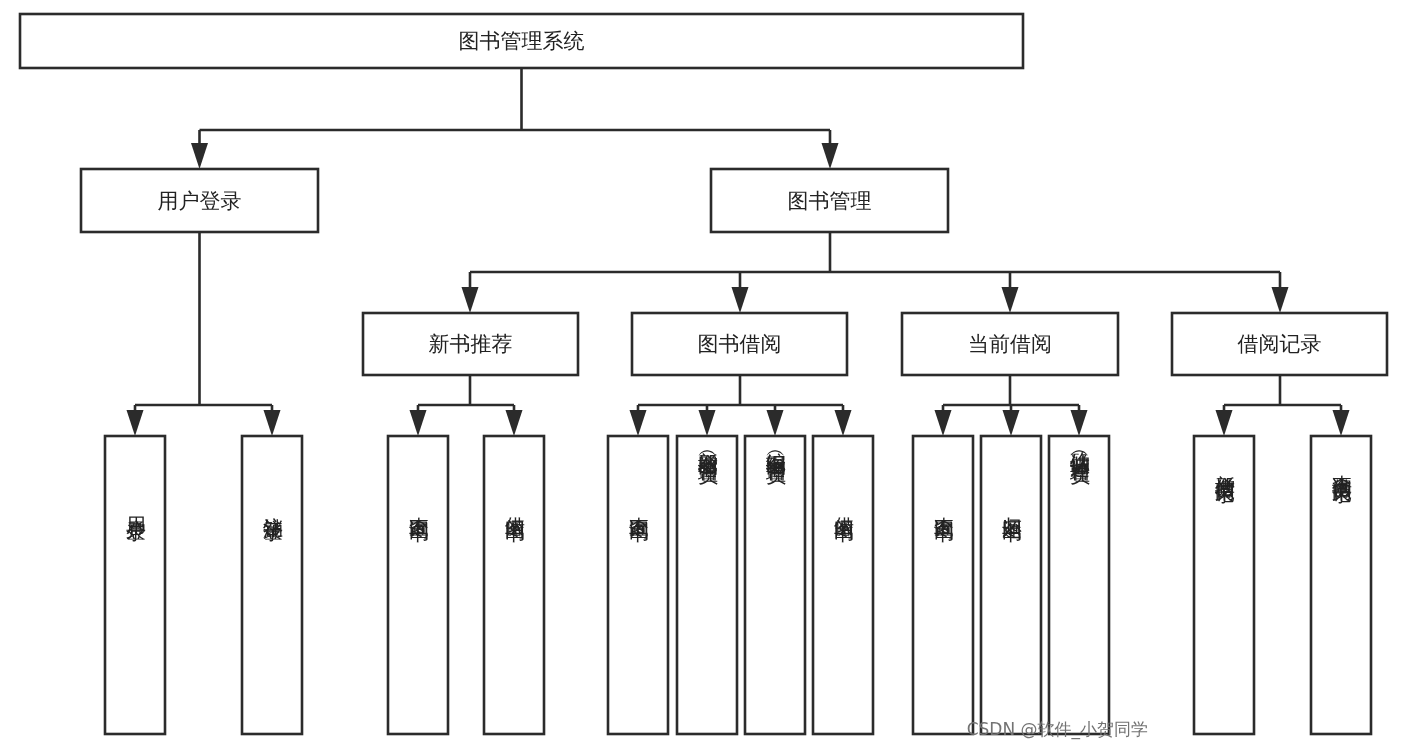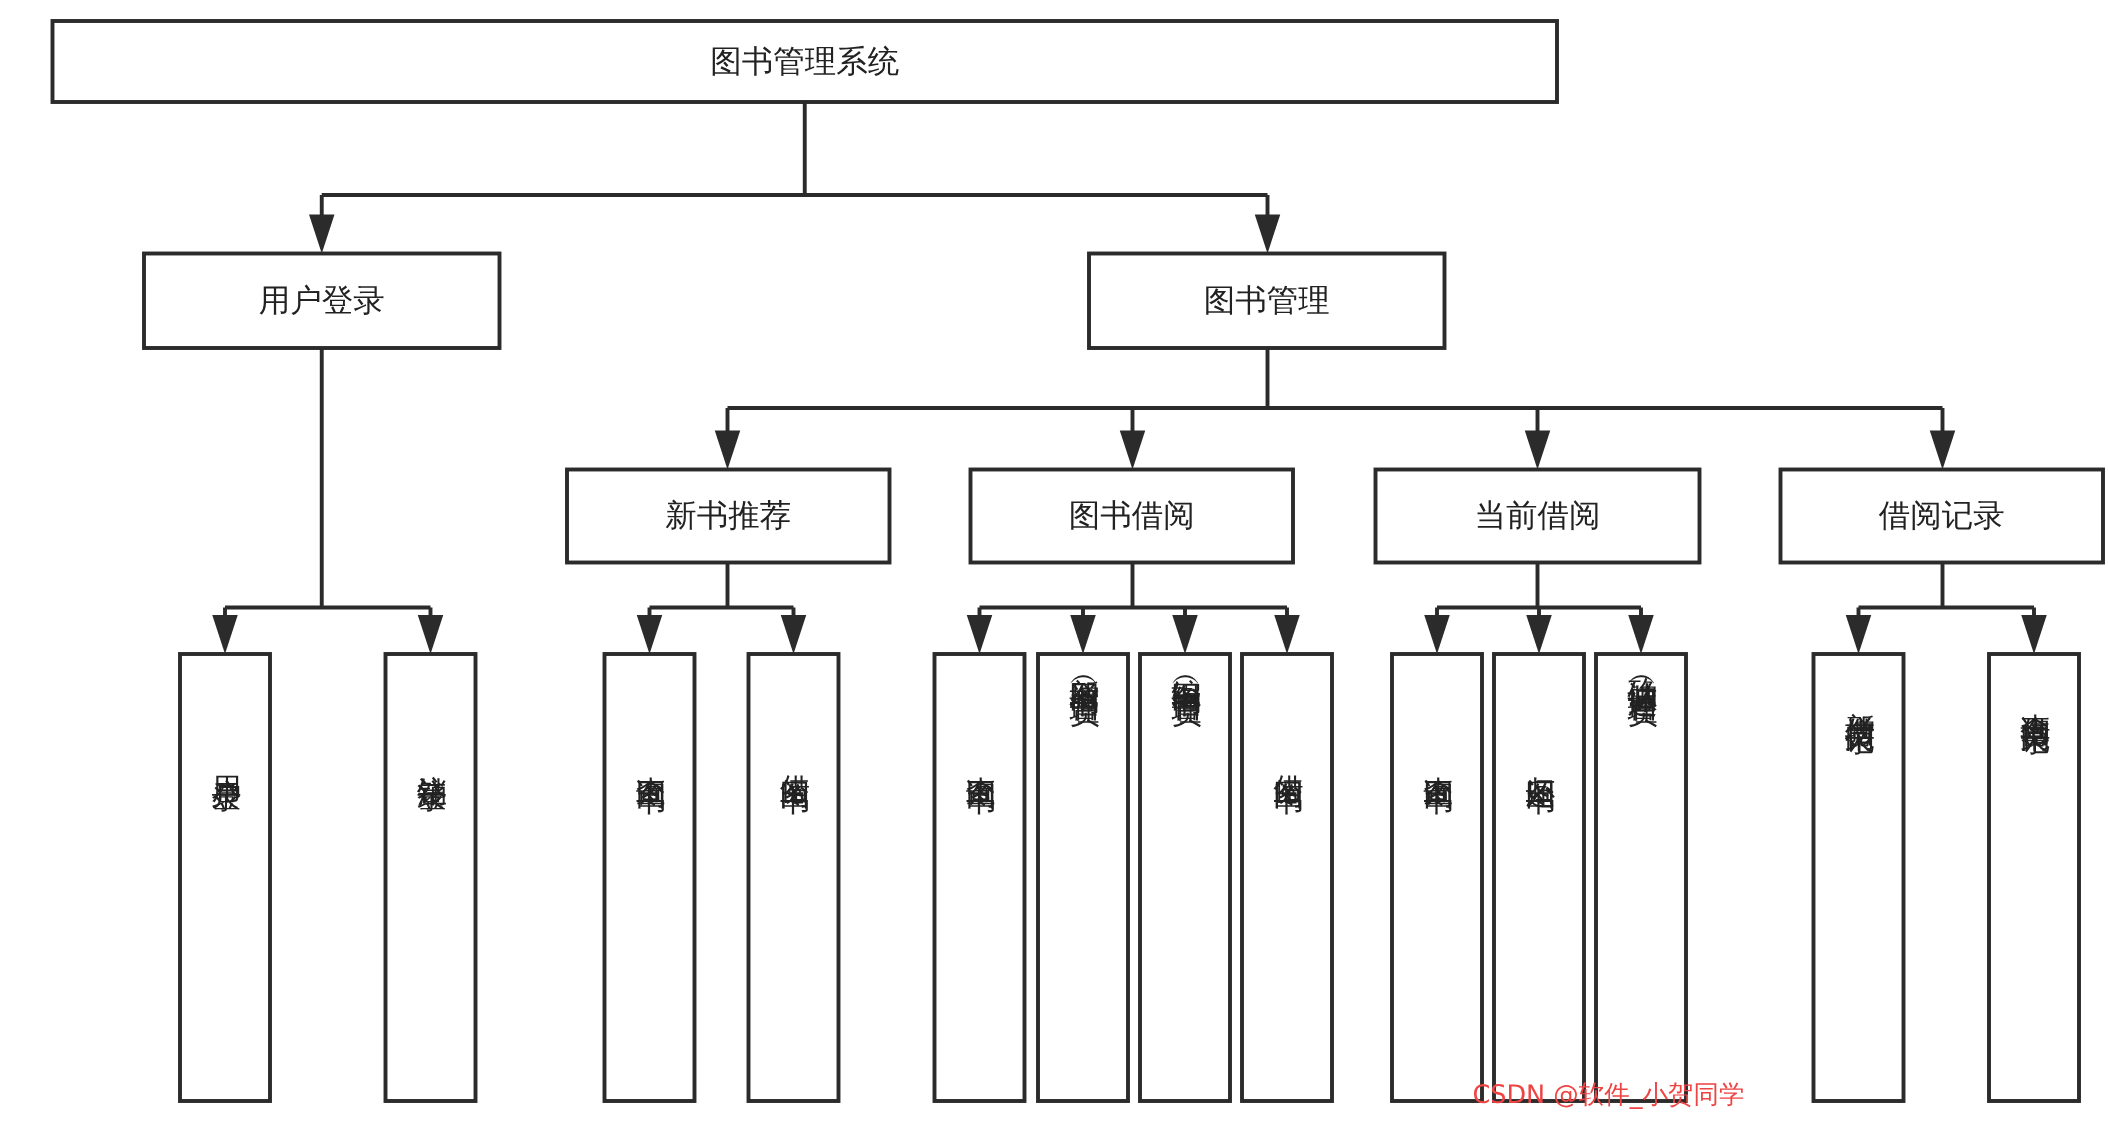--- a/index.html
+++ b/index.html
@@ -13,21 +13,20 @@
     font-family: "DejaVu Sans", "Liberation Sans", sans-serif;
     overflow: hidden;
     position: relative;
   }
   #diagram-root {
     position: absolute;
     left: 0;
     top: 0;
     width: 1156px;
     height: 747px;
-    margin-left: 15px;
   }
   svg.flow {
     display: block;
     width: 1405px;
     height: 747px;
   }
   .node-rect {
     fill: #ffffff;
     stroke: #2b2b2b;
     stroke-width: 2.6;
@@ -58,21 +57,21 @@
     text-orientation: upright;
     letter-spacing: 2px;
     text-anchor: middle;
   }
   .watermark {
     position: absolute;
     right: 8px;
     bottom: 6px;
     font-family: "DejaVu Sans", "Liberation Sans", sans-serif;
     font-size: 17px;
-    color: #ef4444;
+    color: #737373;
     white-space: nowrap;
     user-select: none;
   }
 </style>
 </head>
 <body>
 
 <div id="diagram-root">
 
   <svg class="flow" viewBox="0 0 1405 747" xmlns="http://www.w3.org/2000/svg">

